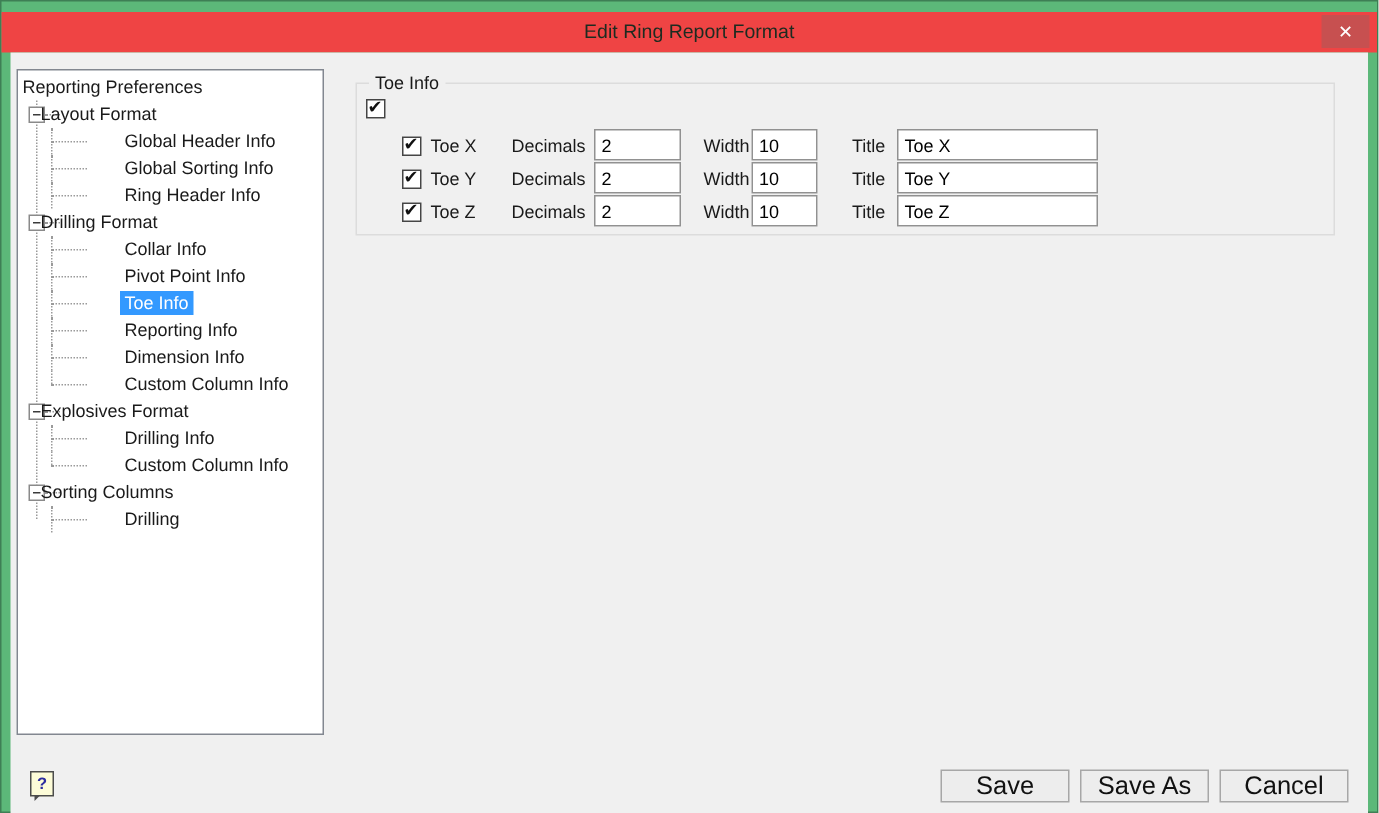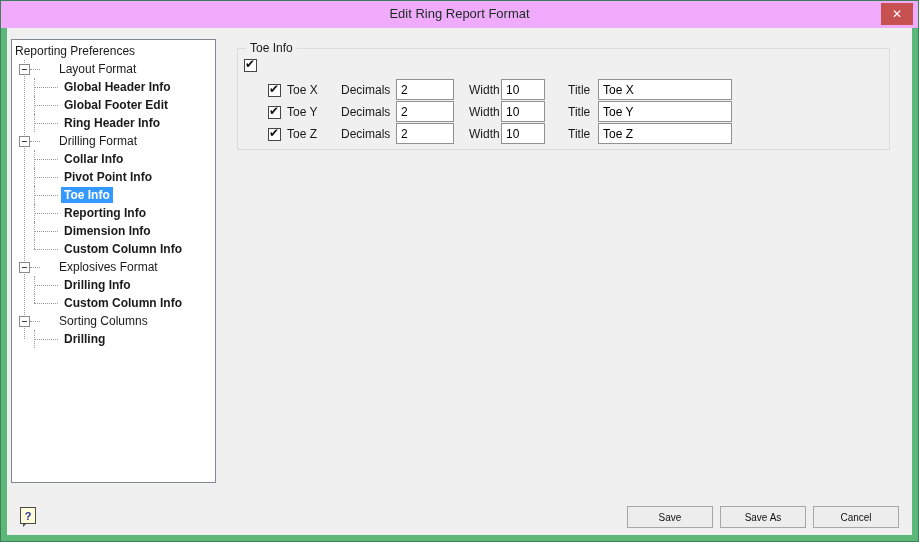--- a/index.html
+++ b/index.html
@@ -1,36 +1,36 @@
 <!DOCTYPE html>
 <html><head>
 <meta charset="utf-8">
 <style>
   * { margin:0; padding:0; box-sizing:border-box; }
   html,body { background:#ffffff; }
   body { font-family:"Liberation Sans","DejaVu Sans",sans-serif; font-size:12px; color:#1a1a1a; }
 
   .window { position:relative; width:919px; height:542px; border:1px solid #3e7f55; background:#5cb879; }
-  .titlebar { position:relative; height:27px; background:#f0abfc; }
+  .titlebar { position:relative; height:27px; background:#ef4444;margin-top:7px; }
   .titlebar .title { position:absolute; left:0; right:0; top:5px; text-align:center; font-size:13px; color:#1c2b20; }
   .close-btn { position:absolute; top:2px; right:5px; width:32px; height:22px; background:#c75050; color:#fff;
                display:flex; align-items:center; justify-content:center; font-size:12px; cursor:pointer; }
 
   .frame { padding:0 6px 6px 6px; }
   .body { position:relative; width:905px; height:507px; background:#f0f0f0; }
 
   
   .tree-panel { position:absolute; left:4px; top:11px; width:205px; height:444px; background:#ffffff;
                 border:1px solid #828790; padding-top:2px; overflow:hidden; }
   .root-vline { position:absolute; left:12px; top:20px; height:279px; width:1px; border-left:1px dotted #9a9a9a; }
   .trow { position:relative; height:18px; line-height:18px; white-space:nowrap; cursor:default; }
   .trow .tlabel { position:relative; padding:1px 3px; }
   .trow.lvl0 .tlabel { }
-  .trow.lvl1 .tlabel { margin-left:44px; }
-  .trow.lvl2 .tlabel { margin-left:49px;font-weight:bold; }
+  .trow.lvl1 .tlabel { margin-left:12px; }
+  .trow.lvl2 .tlabel { margin-left:68px; }
   .trow .tlabel.selected { background:#3399ff; color:#ffffff; }
   .expander { position:absolute; left:7px; top:4px; width:11px; height:11px; background:#ffffff;
               border:1px solid #8a8a8a; }
   .expander .minus { position:absolute; left:2px; top:4px; width:5px; height:1px; background:#3b3b3b; }
   .trow .vline { position:absolute; left:22px; top:0; height:100%; width:1px; border-left:1px dotted #9a9a9a; }
   .trow.last .vline { height:50%; }
   .trow .hline { position:absolute; top:50%; height:1px; border-top:1px dotted #9a9a9a; }
   .trow.lvl2 .hline { left:22px; width:24px; }
   .trow.lvl1 .hline { left:18px; width:10px; }
 
@@ -54,21 +54,21 @@
   .flabel.tit { left:330px; }
   .fin { position:absolute; top:0px; height:21px; border:1px solid #919191; background:#fff;
          font-family:"Liberation Sans","DejaVu Sans",sans-serif; font-size:12px; padding:0 4px; color:#000; }
   .fin.dec-in { left:158px; width:58px; }
   .fin.wid-in { left:263px; width:44px; }
   .fin.tit-in { left:360px; width:134px; }
 
   
   .footer { position:absolute; left:620px; top:478px; display:flex; gap:7px; }
   .footer button { width:86px; height:22px; background:#ededed; border:1px solid #a7a7a7;
-                   font-family:"Liberation Sans","DejaVu Sans",sans-serif; font-size:10px; color:#111; cursor:pointer; }
+                   font-family:"Liberation Sans","DejaVu Sans",sans-serif; font-size:17px; color:#111; cursor:pointer; }
 
   .help-btn { position:absolute; left:13px; top:479px; width:16px; height:17px; background:#fdfcd8;
               border:1px solid #4c4c4c; color:#2e2ea0; font-weight:bold; font-size:11px;
               display:flex; align-items:center; justify-content:center; cursor:pointer; }
   .help-btn:after { content:""; position:absolute; left:2px; bottom:-4px; width:0; height:0;
                     border-left:4px solid #4c4c4c; border-bottom:4px solid transparent; }
 </style>
 </head>
 <body>
 
@@ -105,21 +105,21 @@
     <span class="vline"></span>
     <span class="hline"></span>
     
     <span class="tlabel">Global Header Info</span>
   </div>
 
   <div class="trow lvl2">
     <span class="vline"></span>
     <span class="hline"></span>
     
-    <span class="tlabel">Global Footer Edit</span>
+    <span class="tlabel">Global Sorting Info</span>
   </div>
 
   <div class="trow lvl2">
     <span class="vline"></span>
     <span class="hline"></span>
     
     <span class="tlabel">Ring Header Info</span>
   </div>
 
 

